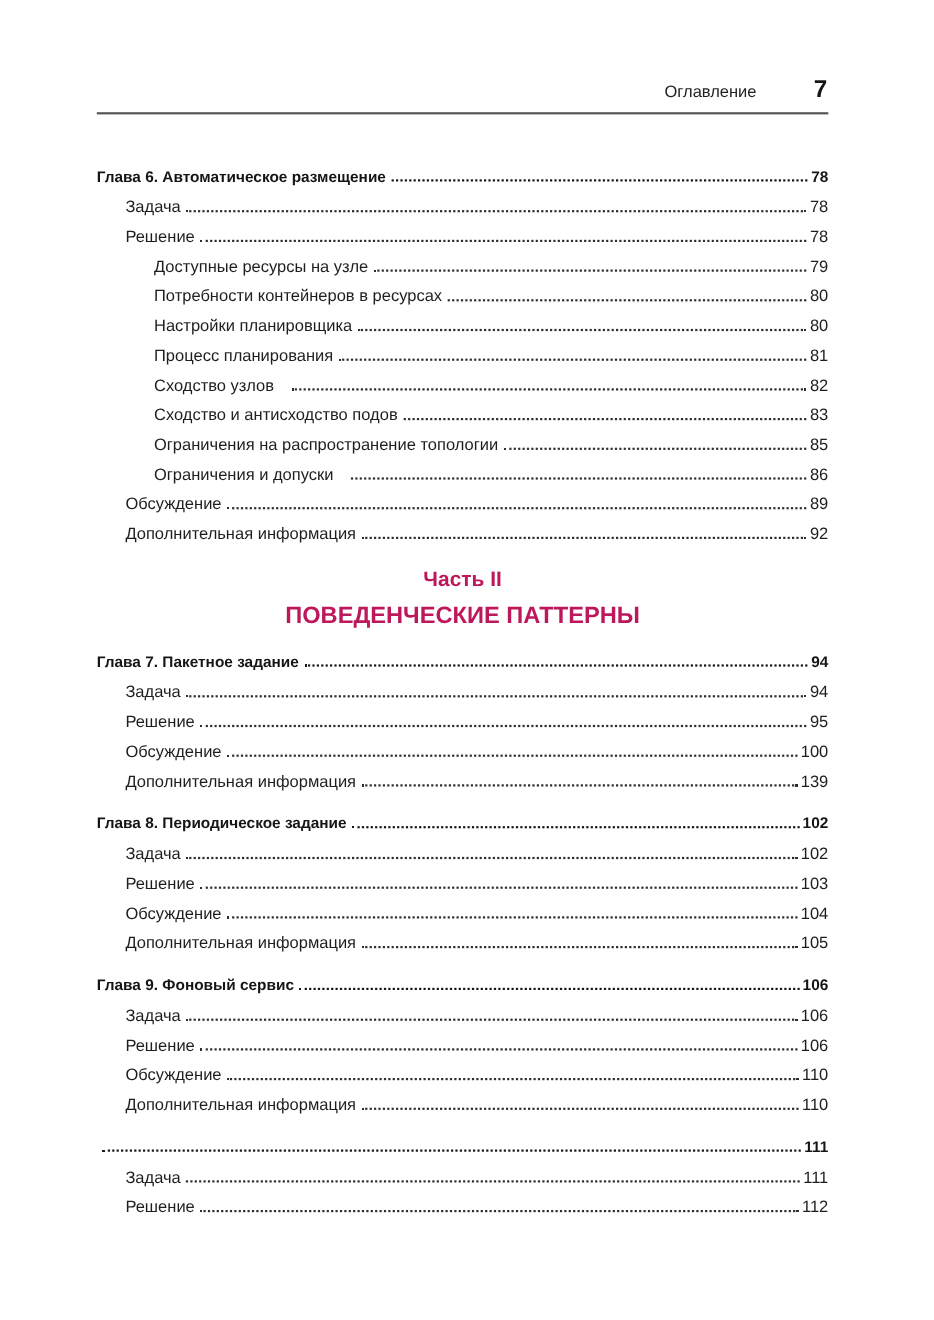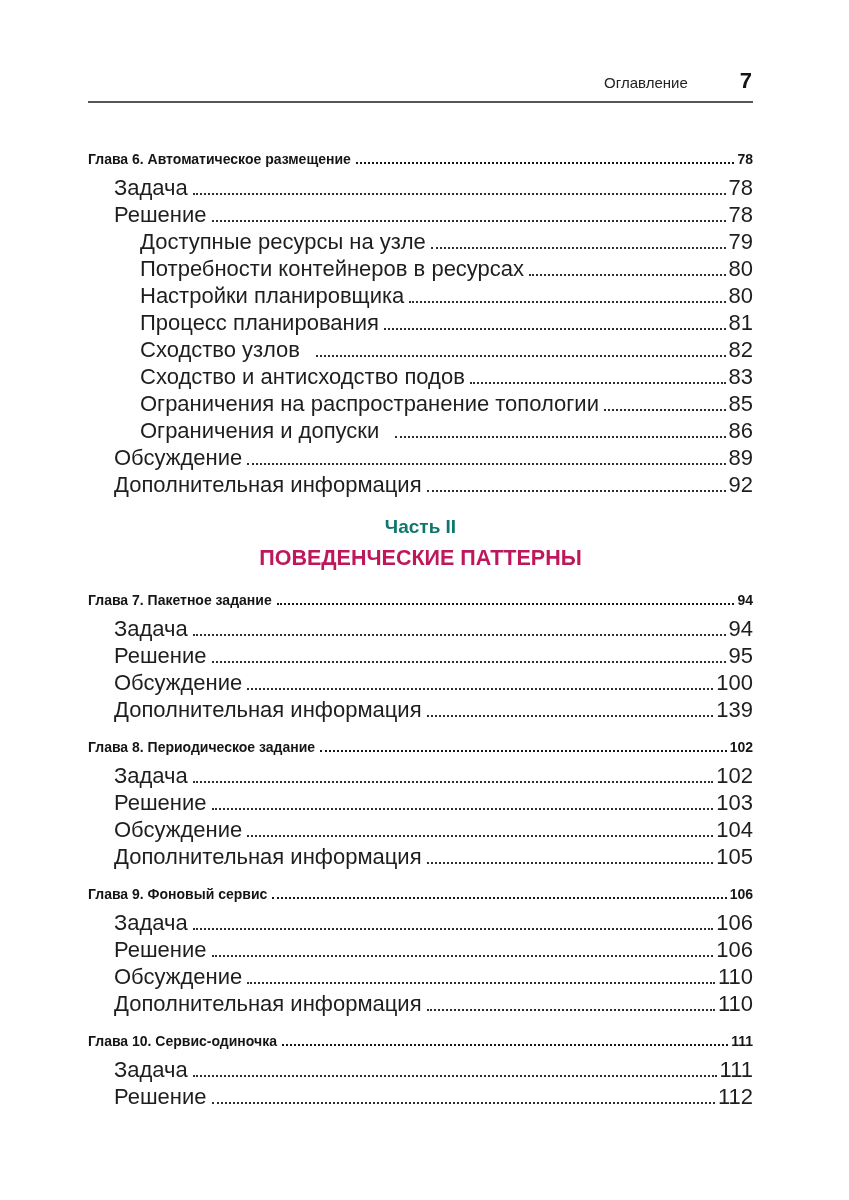--- a/index.html
+++ b/index.html
@@ -56,21 +56,21 @@
   }
   .block {
     margin-top: 10px;
   }
   .block.first {
     margin-top: 0;
   }
   .row {
     display: flex;
     align-items: baseline;
-    font-size: 22px;
+    font-size: 15px;
     line-height: 27px;
     height: 27px;
     white-space: nowrap;
   }
   .row.chapter {
     font-weight: 700;
     font-size: 14px;
     line-height: 28px;
     height: 29px;
     color: #151515;
@@ -97,21 +97,21 @@
   
   .part-divider {
     text-align: center;
     margin-top: 17px;
     margin-bottom: 15px;
   }
   .part-label {
     font-size: 19px;
     line-height: 23px;
     font-weight: 700;
-    color: #0f766e;
+    color: #be185d;
   }
   .part-title {
     margin-top: 8px;
     font-size: 21.5px;
     line-height: 25px;
     font-weight: 700;
     color: #be185d;
   }
 </style>
 </head>
@@ -282,21 +282,20 @@
         </div>
         <div class="row l1">
           <span class="lbl">Дополнительная информация</span>
           <span class="leader"></span>
           <span class="pg">110</span>
         </div>
       </div>
 
       <div class="block">
         <div class="row chapter">
-          <span class="lbl">Глава 10. Сервис-одиночка</span>
           <span class="leader"></span>
           <span class="pg">111</span>
         </div>
         <div class="row l1">
           <span class="lbl">Задача</span>
           <span class="leader"></span>
           <span class="pg">111</span>
         </div>
         <div class="row l1">
           <span class="lbl">Решение</span>

